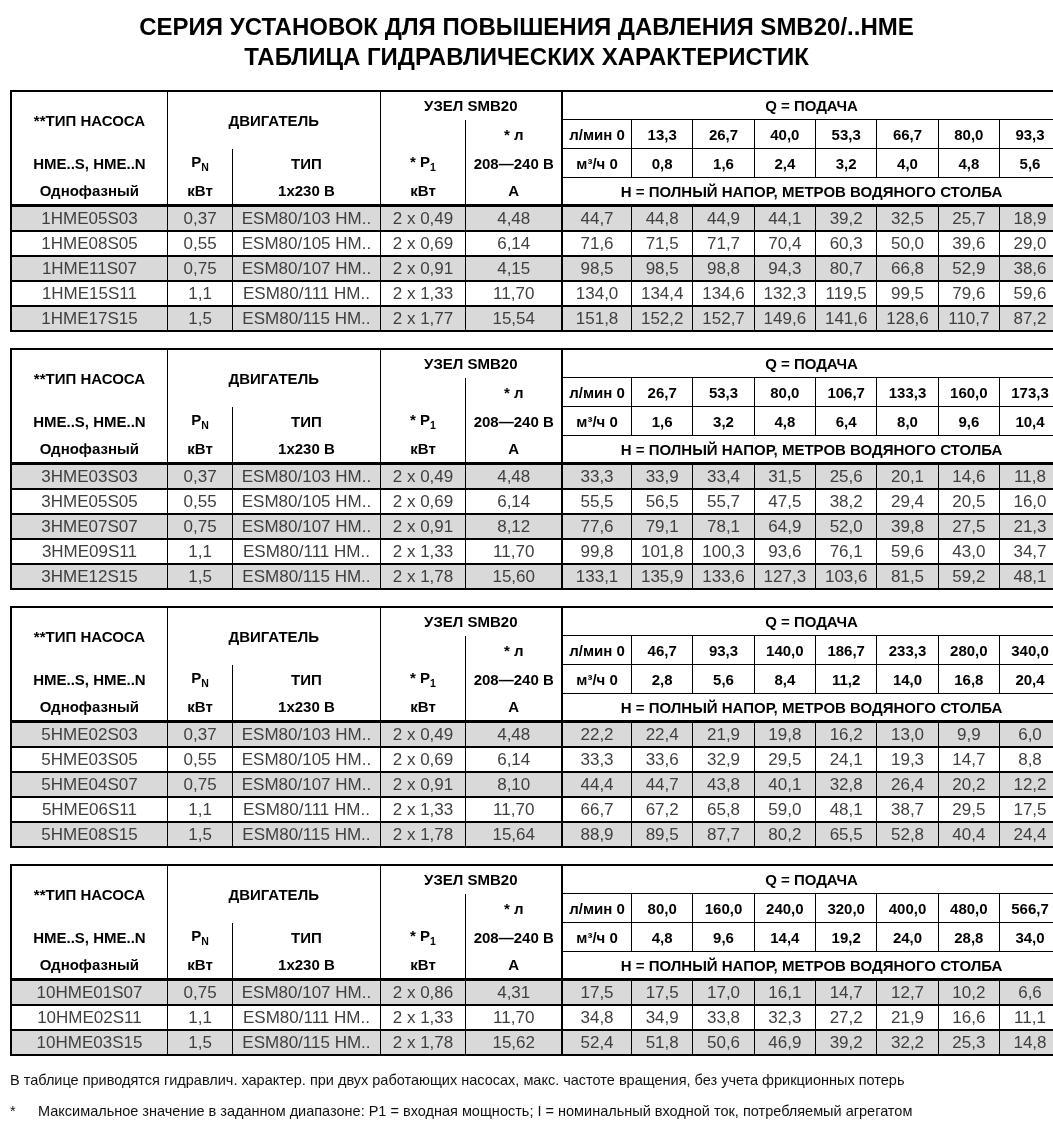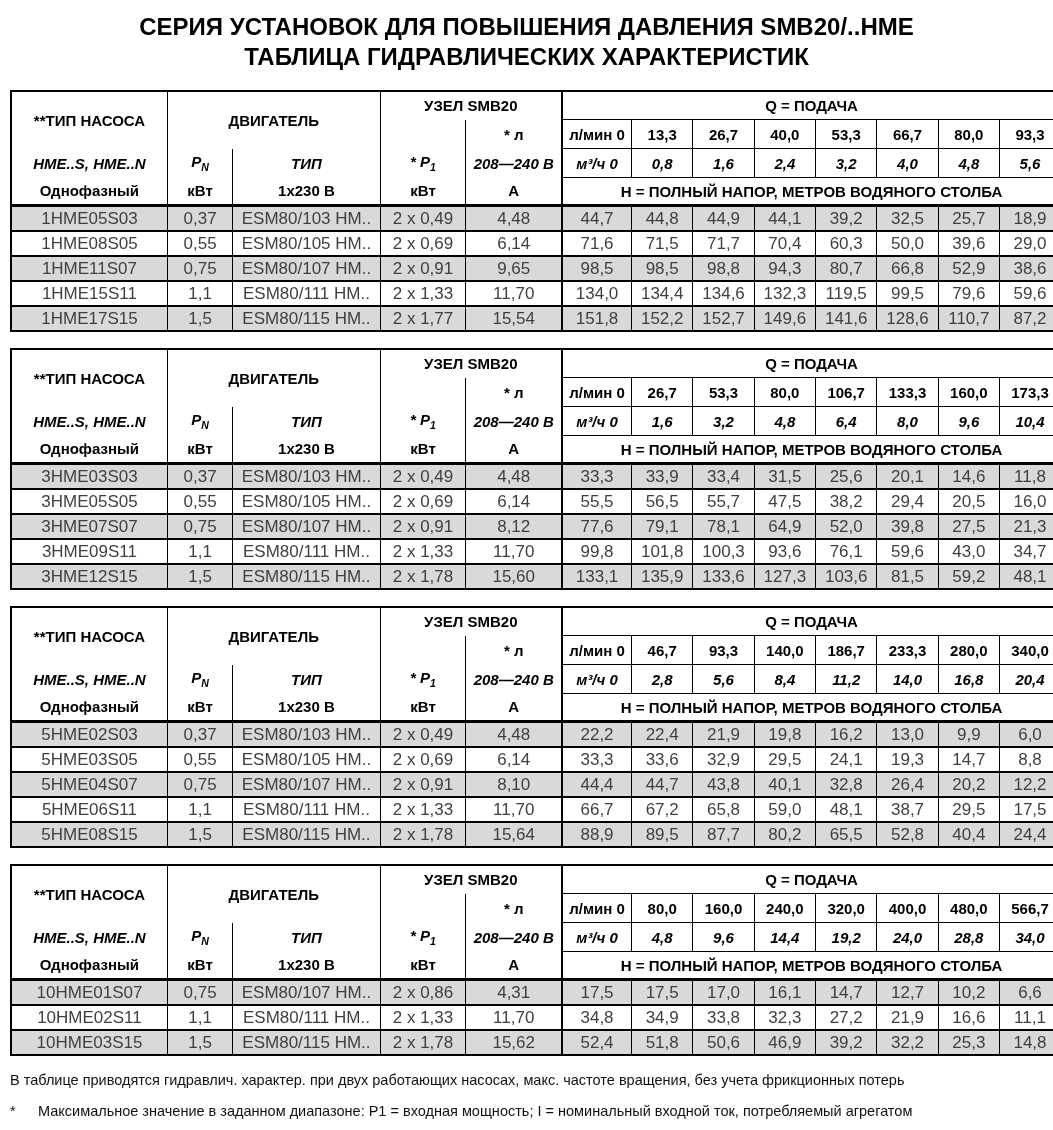--- a/index.html
+++ b/index.html
@@ -9,21 +9,21 @@
   .title { font-weight:bold; font-size:24px; line-height:1.25; letter-spacing:0px; margin:4px 0 18px 0; color:#000;text-align:center; }
 
   table.htable { border-collapse:collapse; table-layout:fixed; width:1052px; border:2.5px solid #000; margin:0 0 16px 0; }
   table.htable td { padding:0; margin:0; text-align:center; vertical-align:middle; white-space:nowrap; overflow:hidden; }
 
   
   td.h { font-weight:bold; font-size:15px; color:#000; }
   td.h sub { font-size:10.5px; }
   tr.ra td { height:27px; }
   tr.rb td { height:28px; }
-  tr.rc td { height:28px;font-style:italic; }
+  tr.rc td { height:28px; }
   tr.rd td { height:26px; border-bottom:3px solid #000; }
   td.vtop { vertical-align:top; padding-top:5px; }
 
   
   .vl { border-left:1.5px solid #000; }
   .vq { border-left:2.5px solid #000; }
   .hbb { border-bottom:1.5px solid #000; }
 
   
   tr.data td { height:23px; font-size:17px; color:#3f3f3f; border-top:2px solid #000; }
@@ -131,21 +131,21 @@
             <td class="vl">60,3</td>
             <td class="vl">50,0</td>
             <td class="vl">39,6</td>
             <td class="vl">29,0</td>
           </tr>
           <tr class="data odd">
             <td>1HME11S07</td>
             <td class="vl">0,75</td>
             <td class="vl">ESM80/107 HM..</td>
             <td class="vl">2 x 0,91</td>
-            <td class="vl">9,65</td>
+            <td class="vl">4,15</td>
             <td class="vq">98,5</td>
             <td class="vl">98,5</td>
             <td class="vl">98,8</td>
             <td class="vl">94,3</td>
             <td class="vl">80,7</td>
             <td class="vl">66,8</td>
             <td class="vl">52,9</td>
             <td class="vl">38,6</td>
           </tr>
           <tr class="data even">

